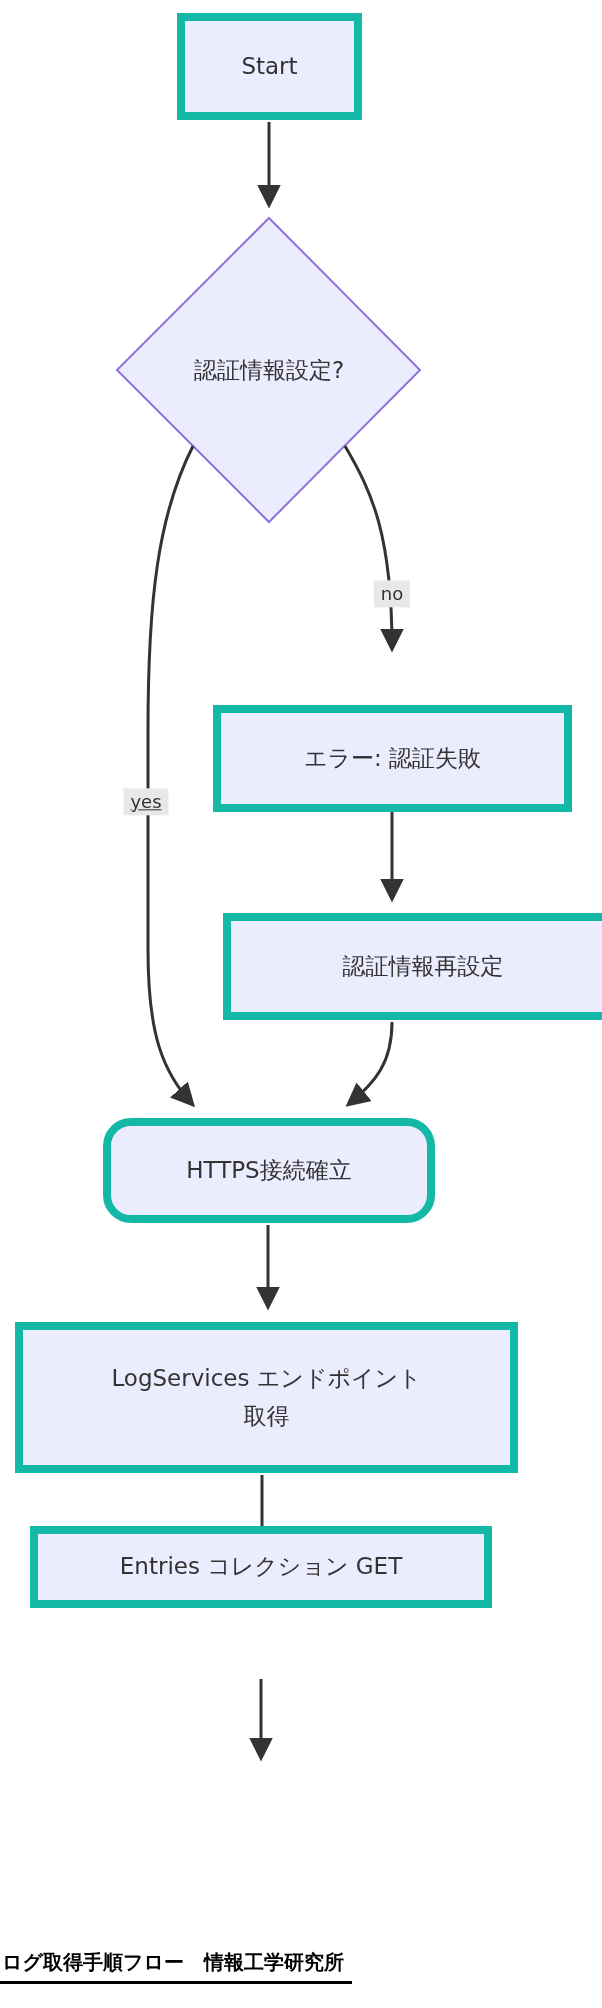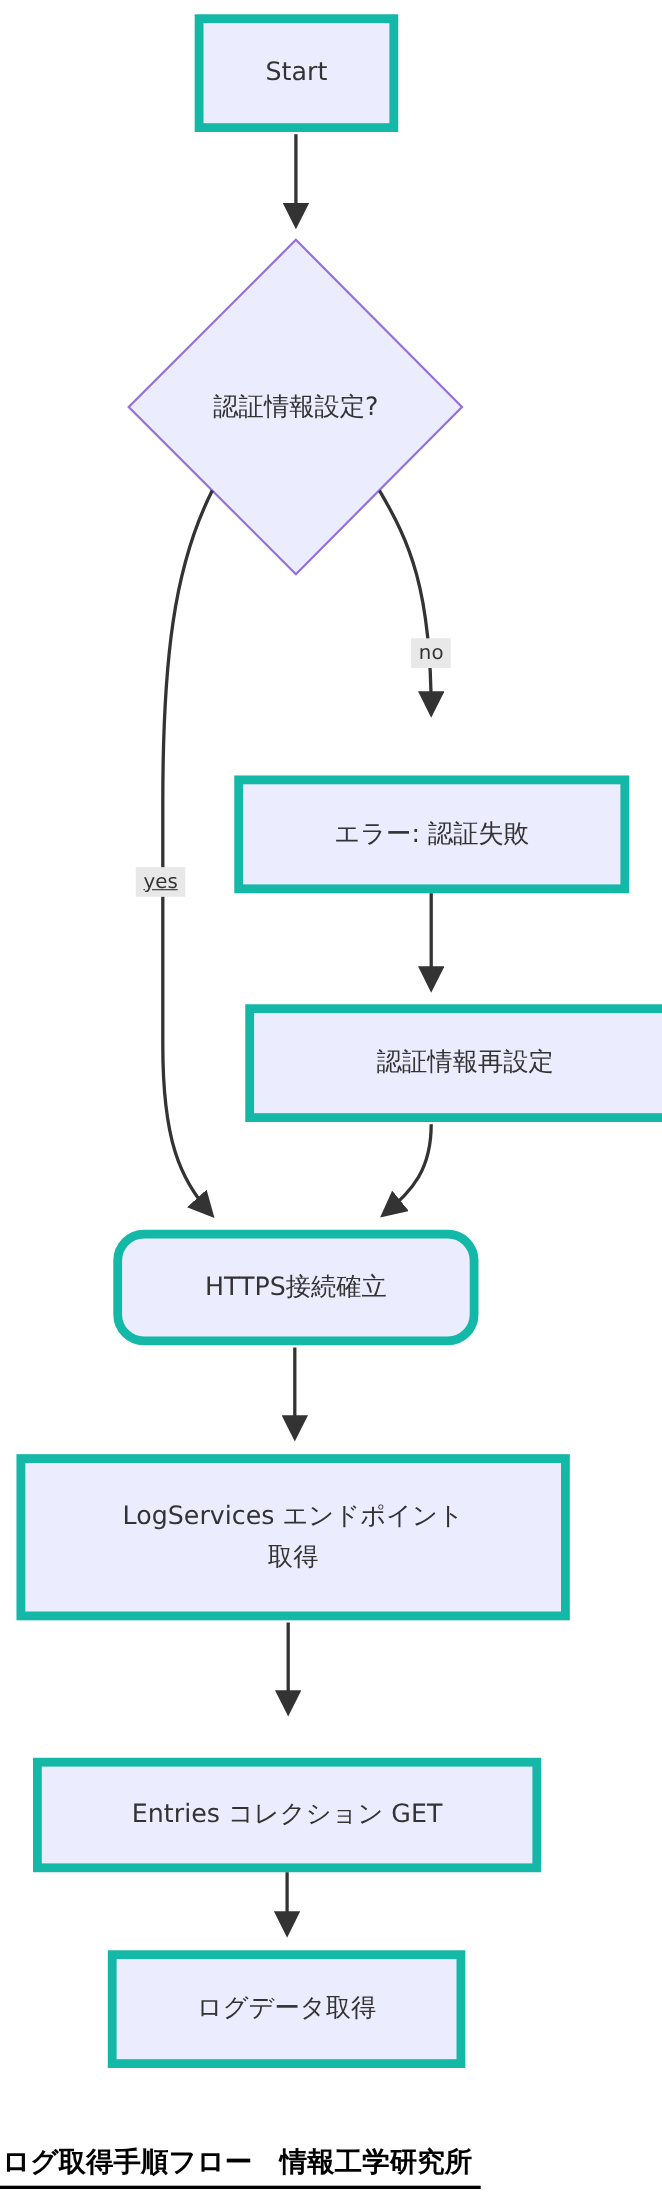--- a/index.html
+++ b/index.html
@@ -38,21 +38,21 @@
     background:#e8e8e8;
     color:#333333;
     font-size:18px;
     padding:2px 7px;
     z-index:2;
     line-height:1.3;
   }
   .caption {
     position:absolute;
     left:0; top:1949px;
-    font-size:25px;
+    font-size:20px;
     font-weight:bold;
     color:#000000;
     border-bottom:3px solid #000000;
     padding:0 8px 5px 2px;
     white-space:nowrap;
     z-index:1;
     text-align:center;
   }
 </style>
 </head>
@@ -104,27 +104,24 @@
     <span class="node-label">HTTPS接続確立</span>
   </div>
 
   <div class="node" style="left:15px; top:1322px; width:503px; height:151px;">
     <span class="node-label">
       <span class="node-label">LogServices エンドポイント</span>
       <span class="node-label">取得</span>
     </span>
   </div>
 
-  <div class="node" style="left:30px; top:1598px; width:462px; height:104px;">
+  <div class="node" style="left:30px; top:1526px; width:462px; height:82px;">
     <span class="node-label">Entries コレクション GET</span>
   </div>
 
-  <div class="node" style="left:98px; top:1773px; width:325px; height:107px;">
-    <span class="node-label">ログデータ取得</span>
-  </div>
 
   <div class="edge-label" style="left:392px; top:594px;">no</div>
 
   <div class="edge-label" style="left:146px; top:802px;text-decoration:underline;">yes</div>
 
   <div class="caption">ログ取得手順フロー　情報工学研究所</div>
 
 </div>
 
 </body></html>

